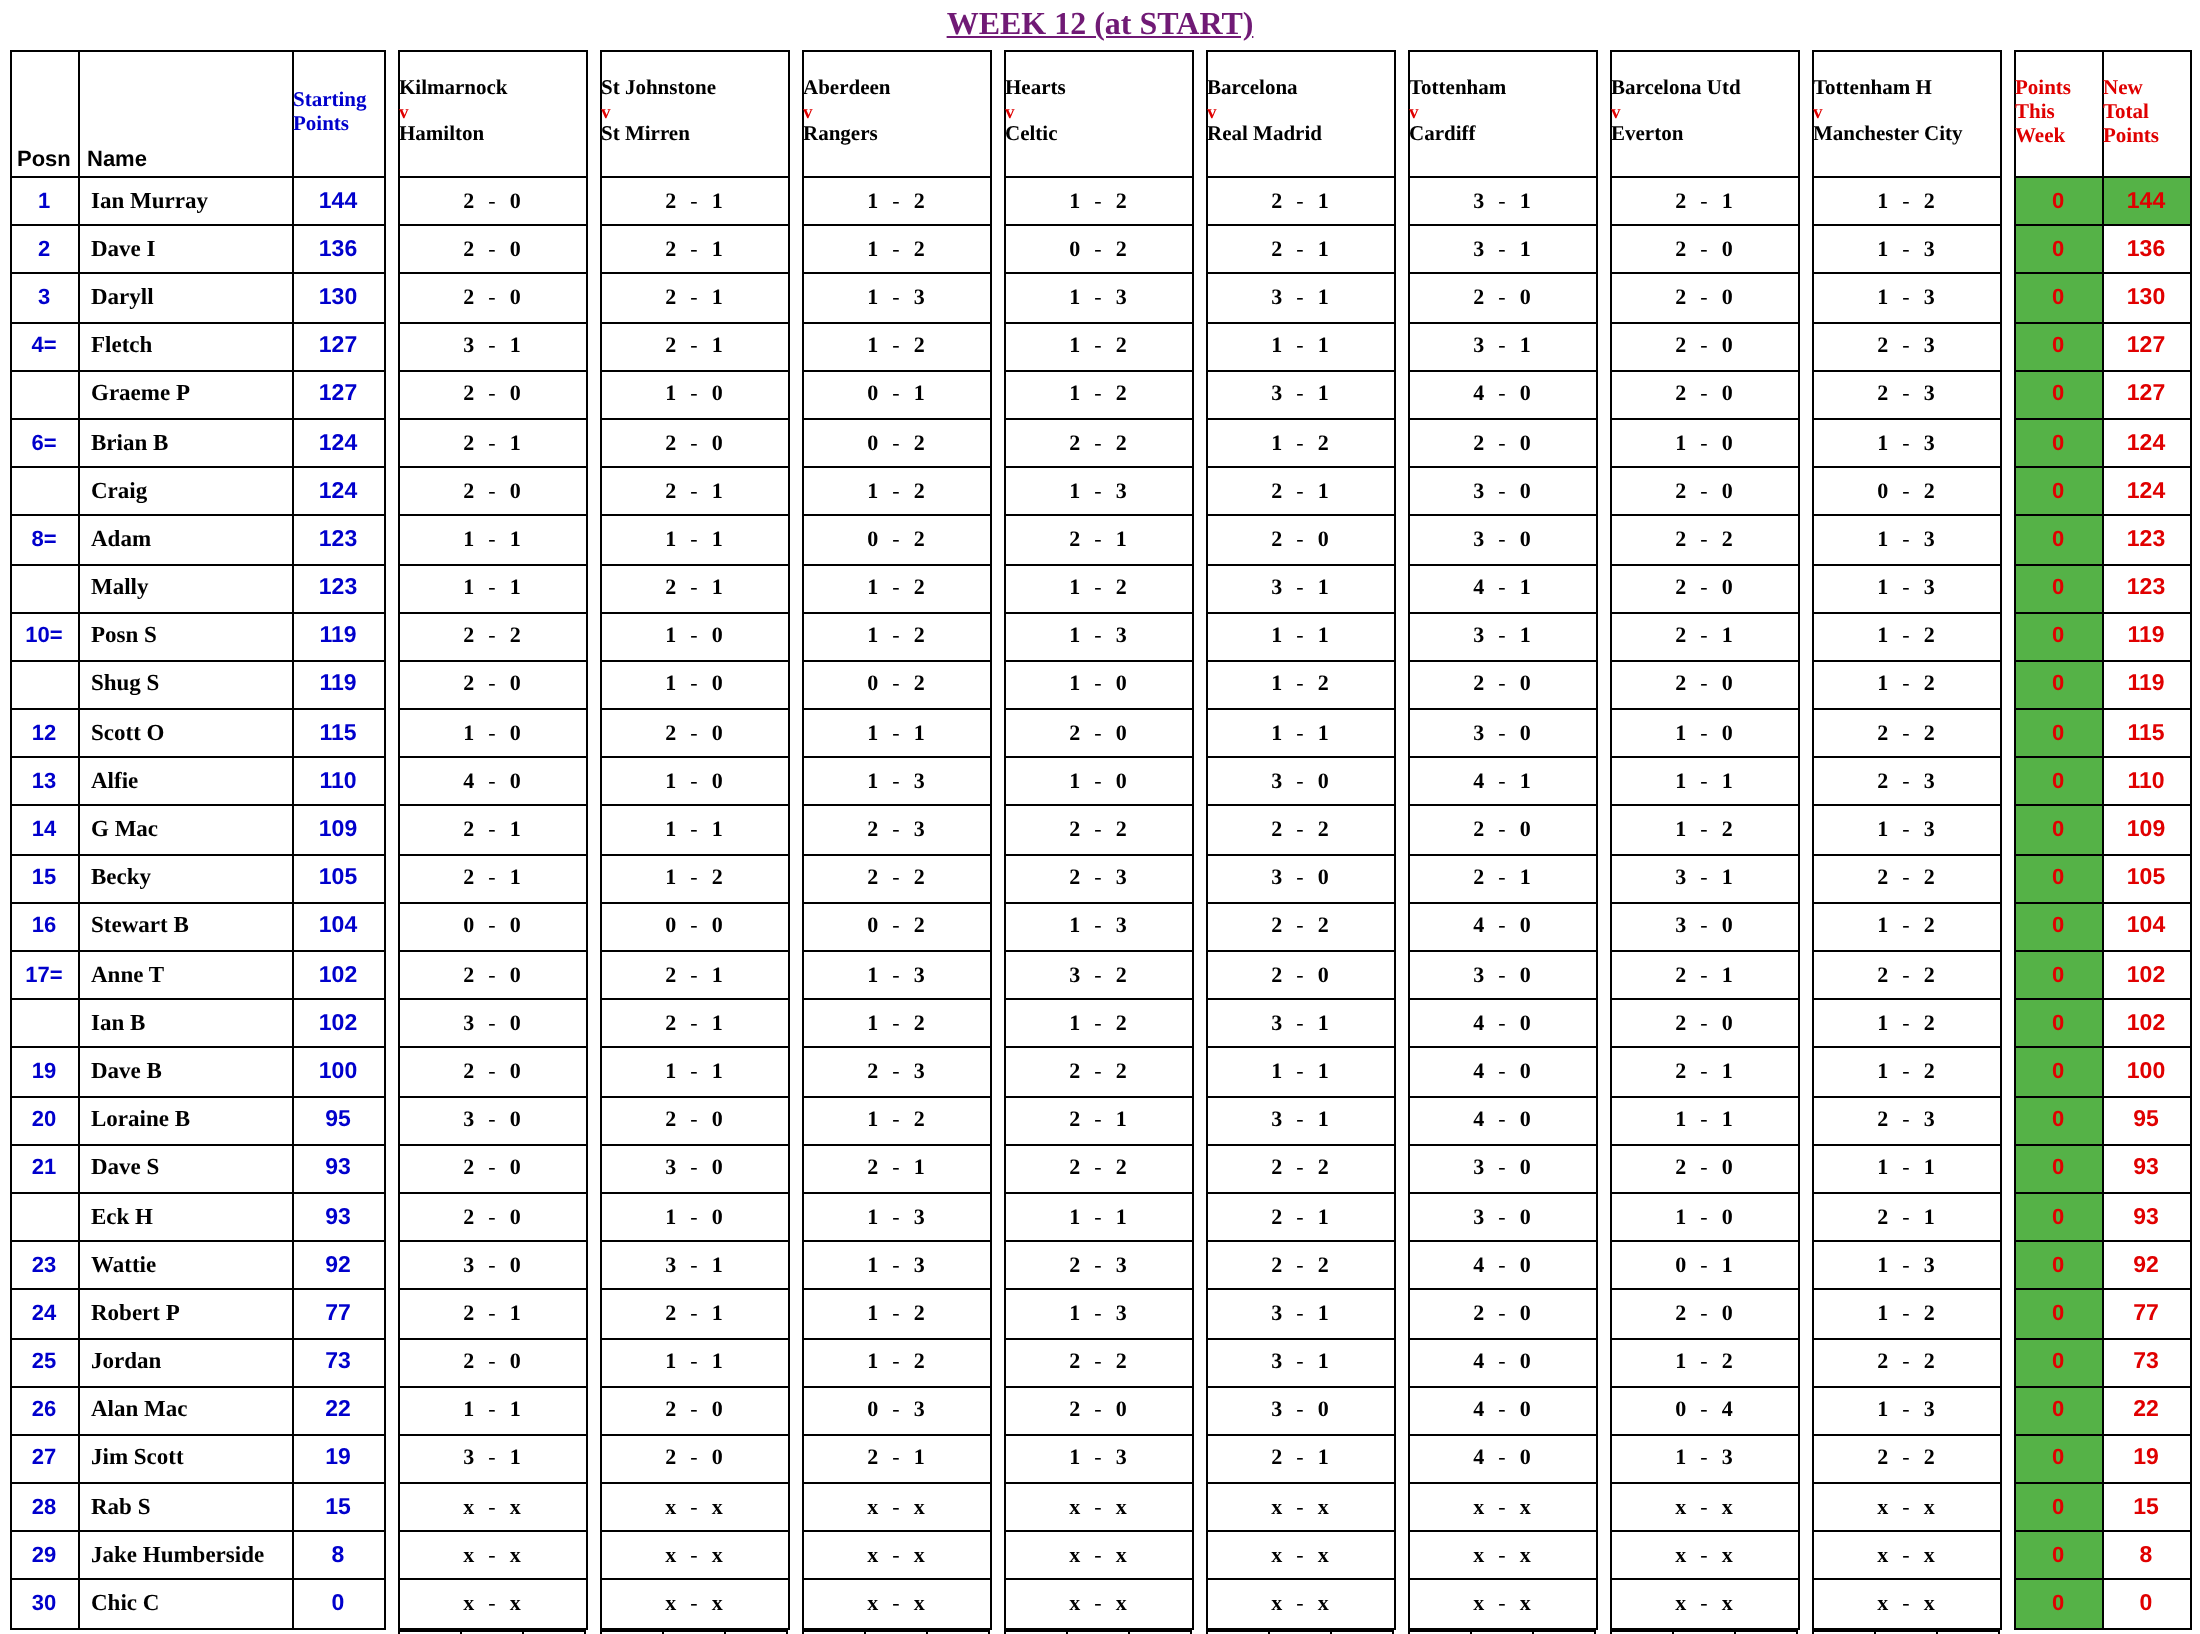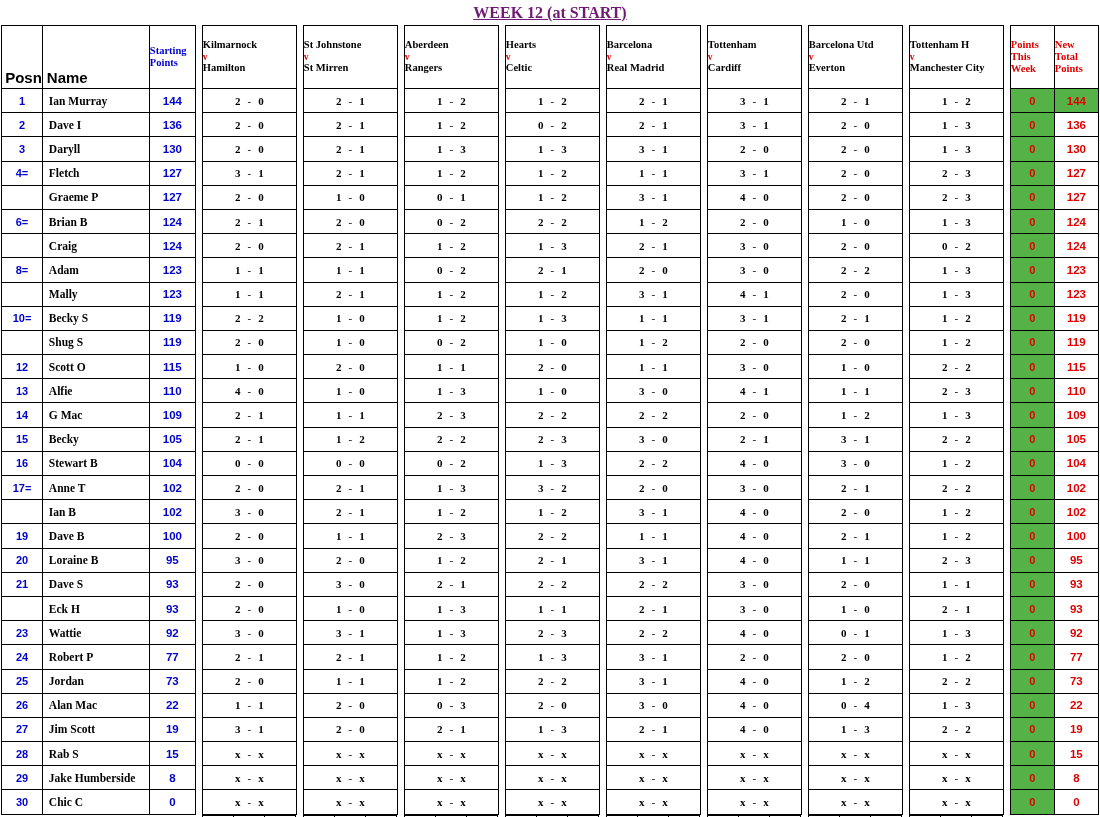--- a/index.html
+++ b/index.html
@@ -24,21 +24,21 @@
   
   .hdr{
     text-align:left;font-weight:bold;font-size:10.5px;
     line-height:1.15;
     font-family:Liberation Serif, serif;
   }
   .hdr .v{color:#e00000;font-size:9.5px;font-weight:bold;}
   .hdr-blue{color:#0000cc;}
   .hdr-red{color:#e00000;}
   .posn-h,.name-h{
-    font-weight:bold;font-size:15px;vertical-align:bottom;
+    font-weight:bold;font-size:11px;vertical-align:bottom;
     padding-bottom:2px;
   }
   .posn-h{text-align:left;padding-left:3px;}
   .name-h{text-align:left;padding-left:4px;}
   .posn{
     text-align:center;color:#0000cc;font-weight:bold;font-size:11px;
     font-family:"Liberation Sans", sans-serif;
   }
   .name{
     padding-left:6px;font-weight:bold;font-size:11.5px;
@@ -387,21 +387,21 @@
           <td class="gap"></td>
           <td class="score b"><span>2</span><span class="d">-</span><span>0</span></td>
           <td class="gap"></td>
           <td class="score b"><span>1</span><span class="d">-</span><span>3</span></td>
           <td class="gap"></td>
           <td class="ptsweek b">0</td>
           <td class="newtot b">123</td>
         </tr>
         <tr class="datarow">
           <td class="posn b">10=</td>
-          <td class="name b">Becky S</td>
+          <td class="name b">Posn S</td>
           <td class="sp b">119</td>
           <td class="gap"></td>
           <td class="score b"><span>2</span><span class="d">-</span><span>2</span></td>
           <td class="gap"></td>
           <td class="score b"><span>1</span><span class="d">-</span><span>0</span></td>
           <td class="gap"></td>
           <td class="score b"><span>1</span><span class="d">-</span><span>2</span></td>
           <td class="gap"></td>
           <td class="score b"><span>1</span><span class="d">-</span><span>3</span></td>
           <td class="gap"></td>

